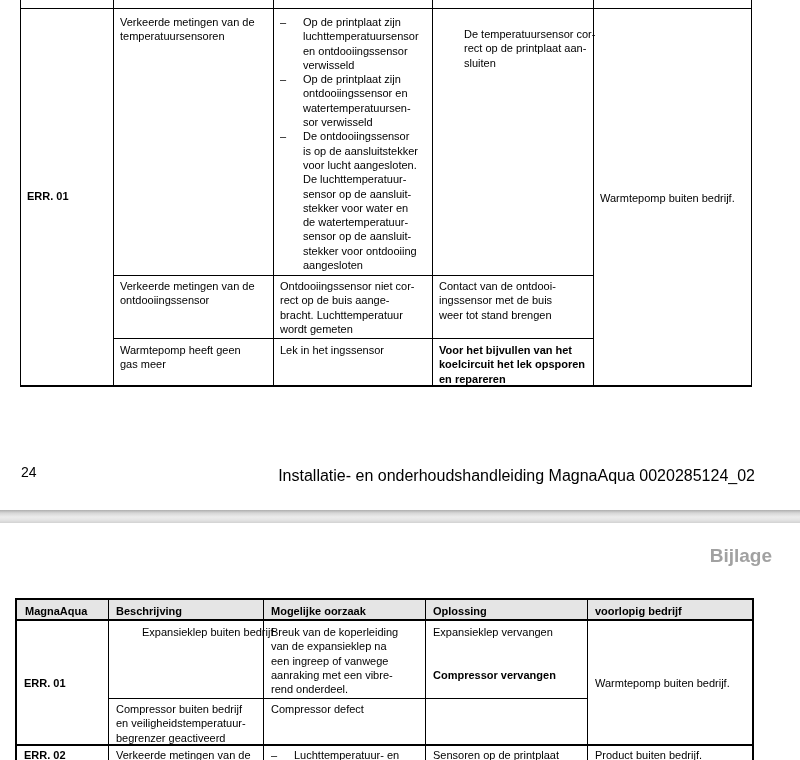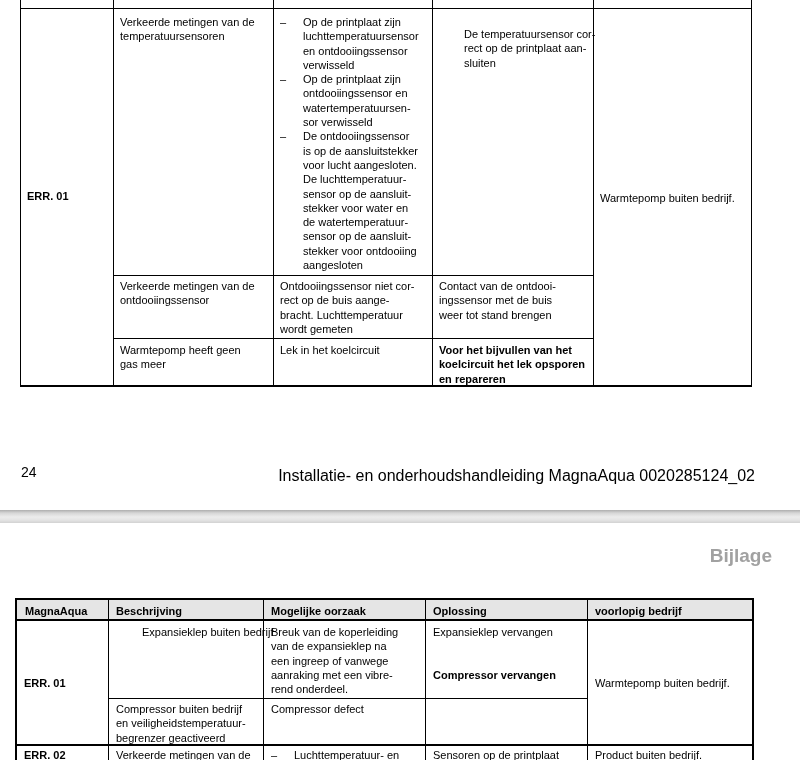--- a/index.html
+++ b/index.html
@@ -100,21 +100,21 @@
     <div class="txt" style="left:280px;top:279px;">Ontdooiingssensor niet cor-
 rect op de buis aange-
 bracht. Luchttemperatuur
 wordt gemeten</div>
     <div class="txt" style="left:439px;top:279px;">Contact van de ontdooi-
 ingssensor met de buis
 weer tot stand brengen</div>
 
     <div class="txt" style="left:120px;top:343px;">Warmtepomp heeft geen
 gas meer</div>
-    <div class="txt" style="left:280px;top:343px;">Lek in het koelcircuit</div>
+    <div class="txt" style="left:280px;top:343px;">Lek in het ingssensor</div>
     <div class="txt" style="left:439px;top:343px;font-weight:bold;">Voor het bijvullen van het
 koelcircuit het lek opsporen
 en repareren</div>
 
     <div class="footer-page">24</div>
     <div class="footer-right">Installatie- en onderhoudshandleiding MagnaAqua 0020285124_02</div>
   </div>
 
   <div class="page-gap" style="top:510px;height:13px;"></div>
 

